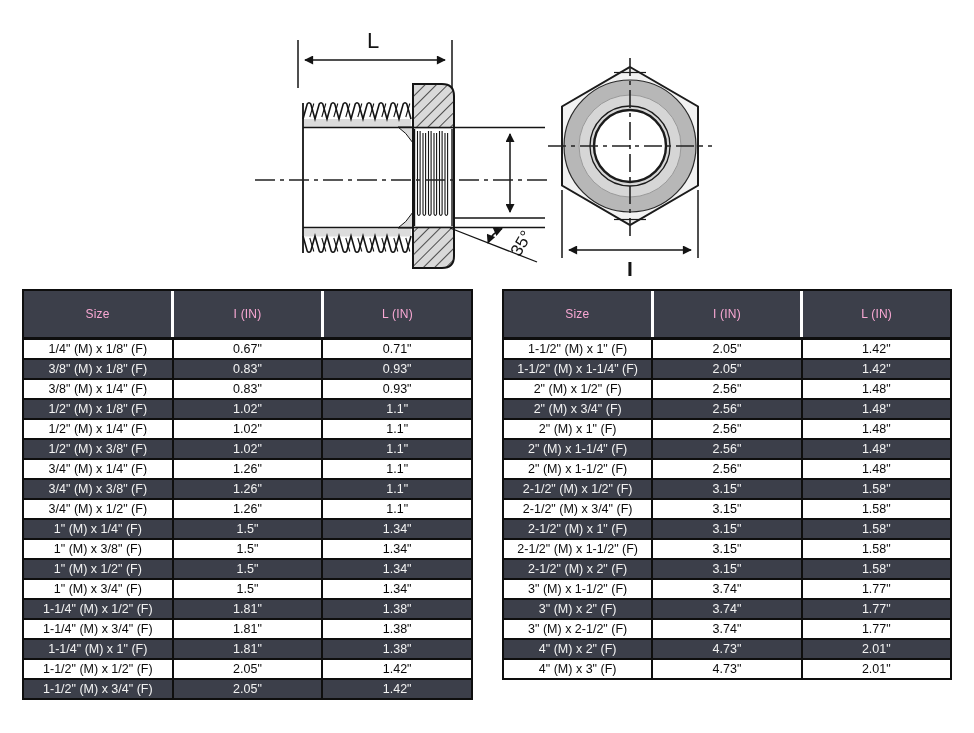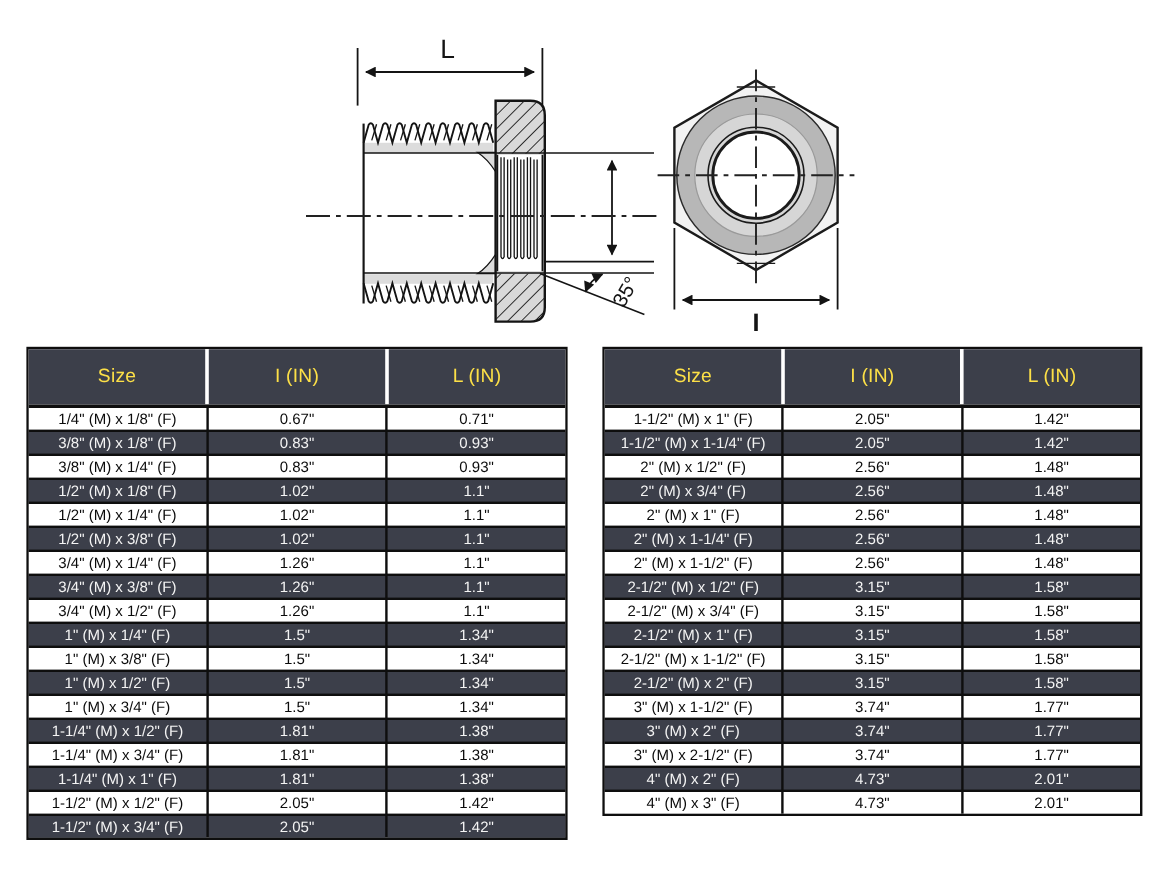--- a/index.html
+++ b/index.html
@@ -12,23 +12,23 @@
   
   .data-table { position:absolute; border:2px solid #0e0e0e; background:#fff; }
   .table-left  { left:22px;  top:289px; width:447px; }
   .table-right { left:502px; top:289px; width:446px; }
 
   .thead {
     display:grid; grid-template-columns:1fr 1fr 1fr; gap:3px;
     background:#ffffff; border-bottom:3px solid #0e0e0e;
   }
   .th {
-    background:#3c3f4a; color:#fde047; height:46px;
+    background:#3c3f4a; color:#f9a8d4; height:46px;
     display:flex; align-items:center; justify-content:center;
-    font-size:16px; letter-spacing:0.2px;
+    font-size:12px; letter-spacing:0.2px;
   }
   .tbody {
     display:grid; grid-template-columns:1fr 1fr 1fr; gap:2px;
     background:#0e0e0e; grid-auto-rows:18px;
   }
   .td {
     display:flex; align-items:center; justify-content:center;
     font-size:12.5px; white-space:nowrap; overflow:hidden;
   }
   .td.light { background:#ffffff; color:#0b0b0b; }

